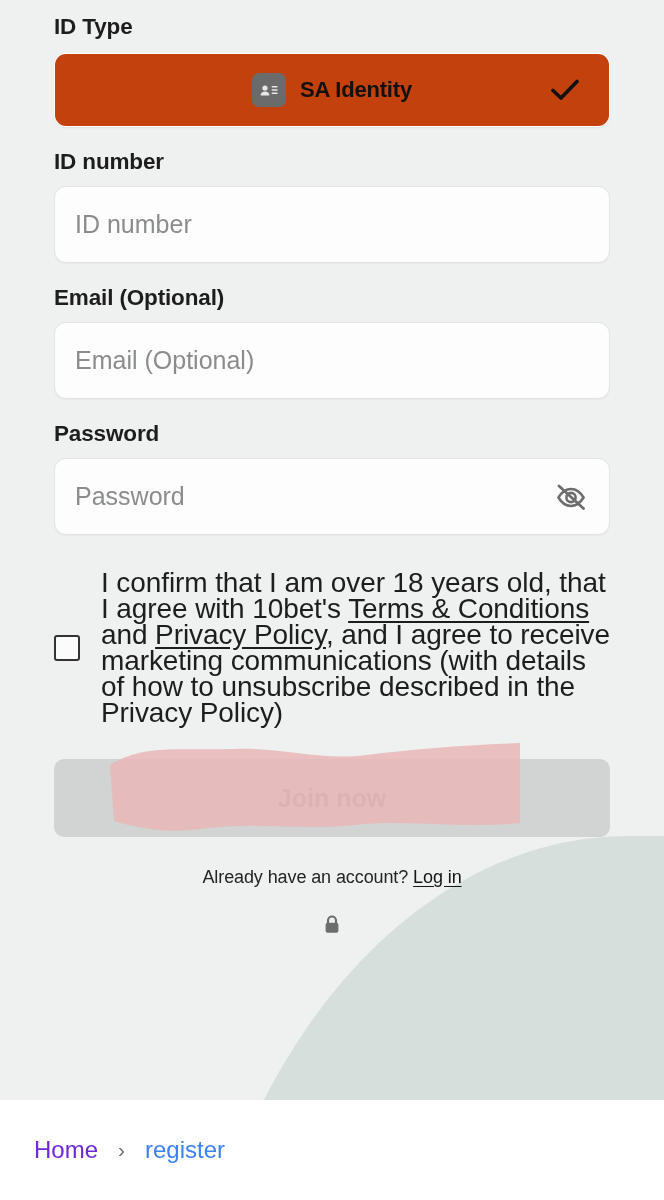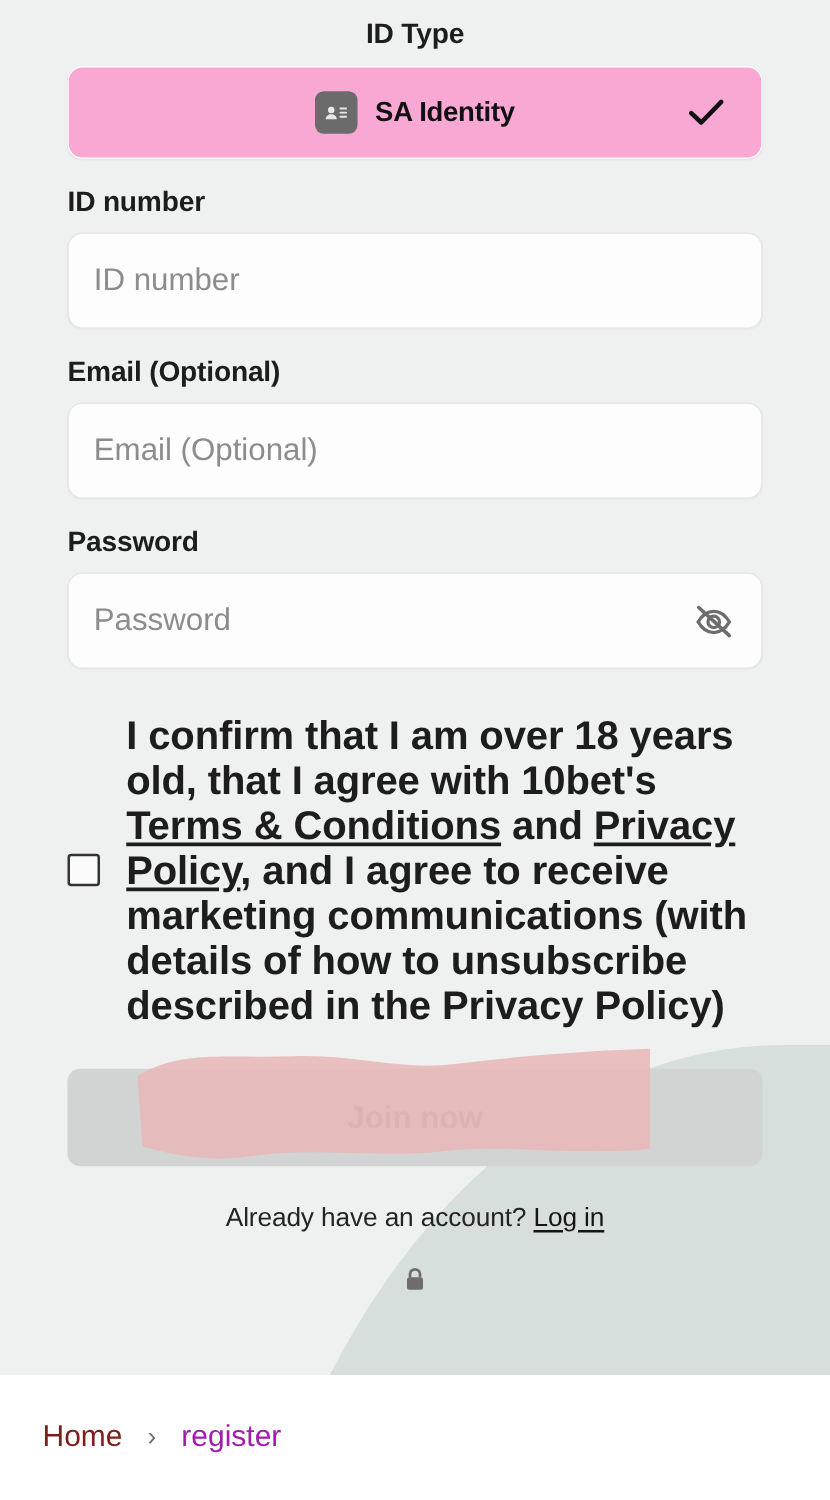--- a/index.html
+++ b/index.html
@@ -77,21 +77,21 @@
     justify-content: center;
     gap: 14px;
     cursor: pointer;
     border-radius: 11px;
     font-size: 22px;
     font-weight: bold;
     color: #111;
     position: relative;
   }
   .seg.active {
-    background: #f9a8d4;
+    background: #c2410c;
   }
   .seg .seg-label { letter-spacing: -0.2px; }
   .seg .check {
     position: absolute;
     right: 30px;
     top: 50%;
     transform: translateY(-50%);
     display: flex;
   }
 
@@ -151,25 +151,24 @@
   .cb {
     width: 26px; height: 26px;
     border: 2.5px solid #333;
     border-radius: 3px;
     background: #fbfbfb;
     flex: none;
     margin-right: 21px;
     cursor: pointer;
   }
   .consent-text {
-    font-size: 32px;
-    line-height: 36px;
+    font-size: 28px;
+    line-height: 26px;
     color: #1d1d1d;
     letter-spacing: -0.1px;
-    font-weight: bold;
   }
   .consent-text a {
     color: #1d1d1d;
     text-decoration: underline;
     text-underline-offset: 3px;
   }
 
   
   .join-wrap {
     position: relative;
@@ -196,21 +195,21 @@
     width: 420px;
     height: 105px;
     z-index: 3;
     pointer-events: none;
   }
 
   
   .have-acct {
     margin-top: 30px;
     text-align: center;
-    font-size: 21px;
+    font-size: 18px;
     color: #242424;
     letter-spacing: -0.1px;
   }
   .have-acct a {
     color: #151515;
     text-decoration: underline;
     text-underline-offset: 3px;
   }
   .ssl {
     margin-top: 27px;
@@ -229,35 +228,35 @@
     top: 1100px;
     width: 664px;
     height: 100px;
     background: #ffffff;
     display: flex;
     align-items: center;
     padding: 0 34px;
     gap: 20px;
     font-size: 24px;
   }
-  .bc-home { color: #7f1d1d; cursor: pointer; text-align: right; }
+  .bc-home { color: #6d28d9; cursor: pointer; text-align: right; }
   .bc-sep { color: #6d6d6d; font-size: 21px; }
-  .bc-cur { color: #a21caf; }
+  .bc-cur { color: #3b82f6; }
 </style>
 </head>
 <body>
 
 <div class="page">
 
   <div class="form-area">
     <div class="deco-curve"></div>
 
     <div class="content">
 
-      <div class="field-label" style="padding-top:14px;text-align:center;">ID Type</div>
+      <div class="field-label" style="padding-top:14px;">ID Type</div>
 
       <div class="seg-wrap">
         <div class="seg active">
           <span class="icon-badge">
             <svg width="22" height="16" viewBox="0 0 22 16">
               <rect x="0" y="0" width="22" height="16" rx="2.5" fill="#6b6b6b"></rect>
               <circle cx="7" cy="6" r="2.6" fill="#e8e8e8"></circle>
               <path d="M2.6 13.4c0-2.4 2-4 4.4-4s4.4 1.6 4.4 4z" fill="#e8e8e8"></path>
               <rect x="13.6" y="4" width="6" height="1.5" rx="0.7" fill="#e8e8e8"></rect>
               <rect x="13.6" y="7.3" width="6" height="1.5" rx="0.7" fill="#e8e8e8"></rect>

